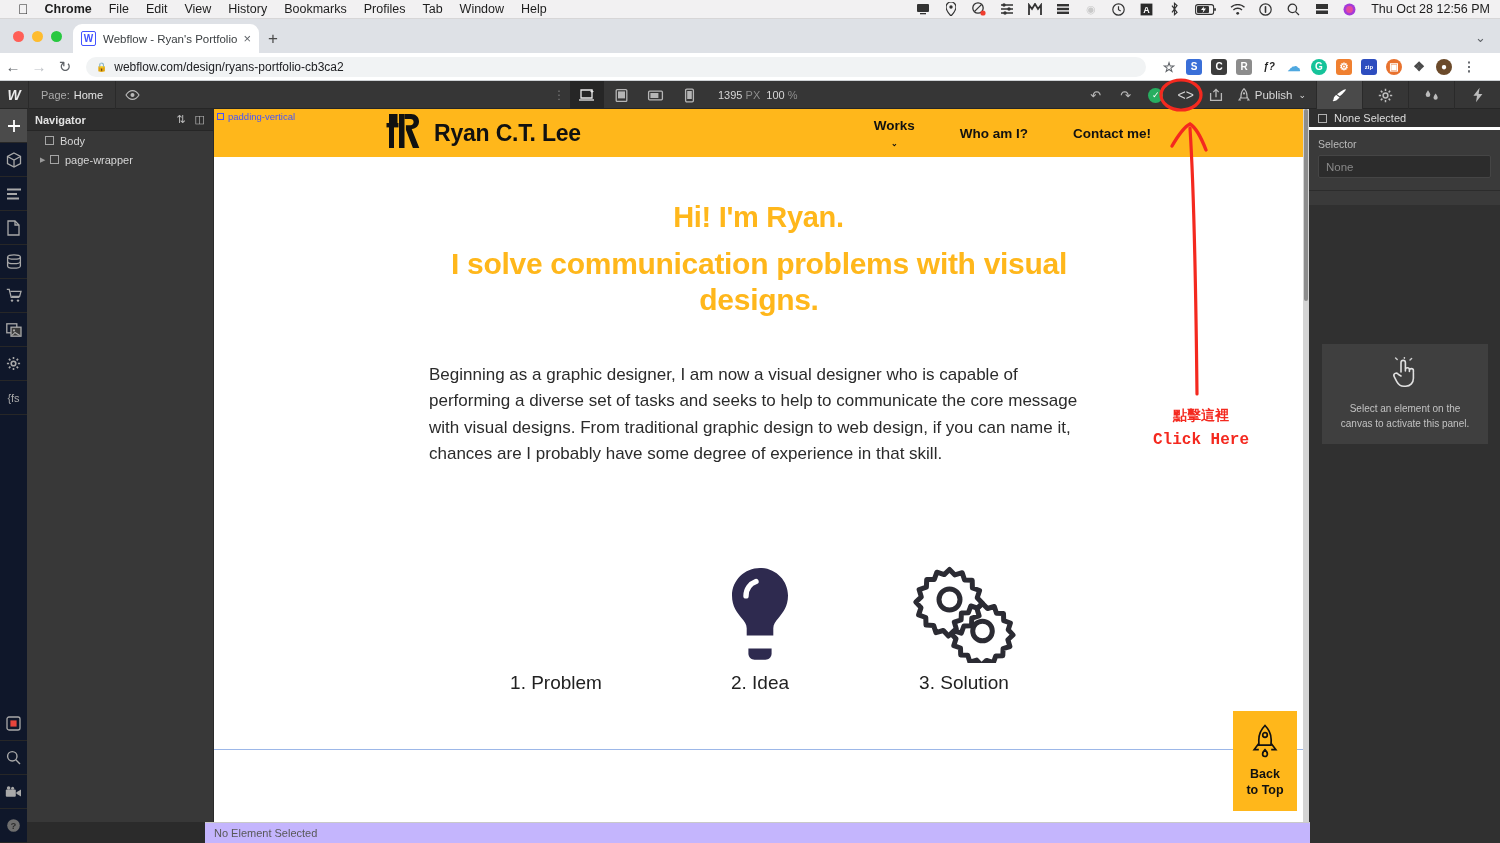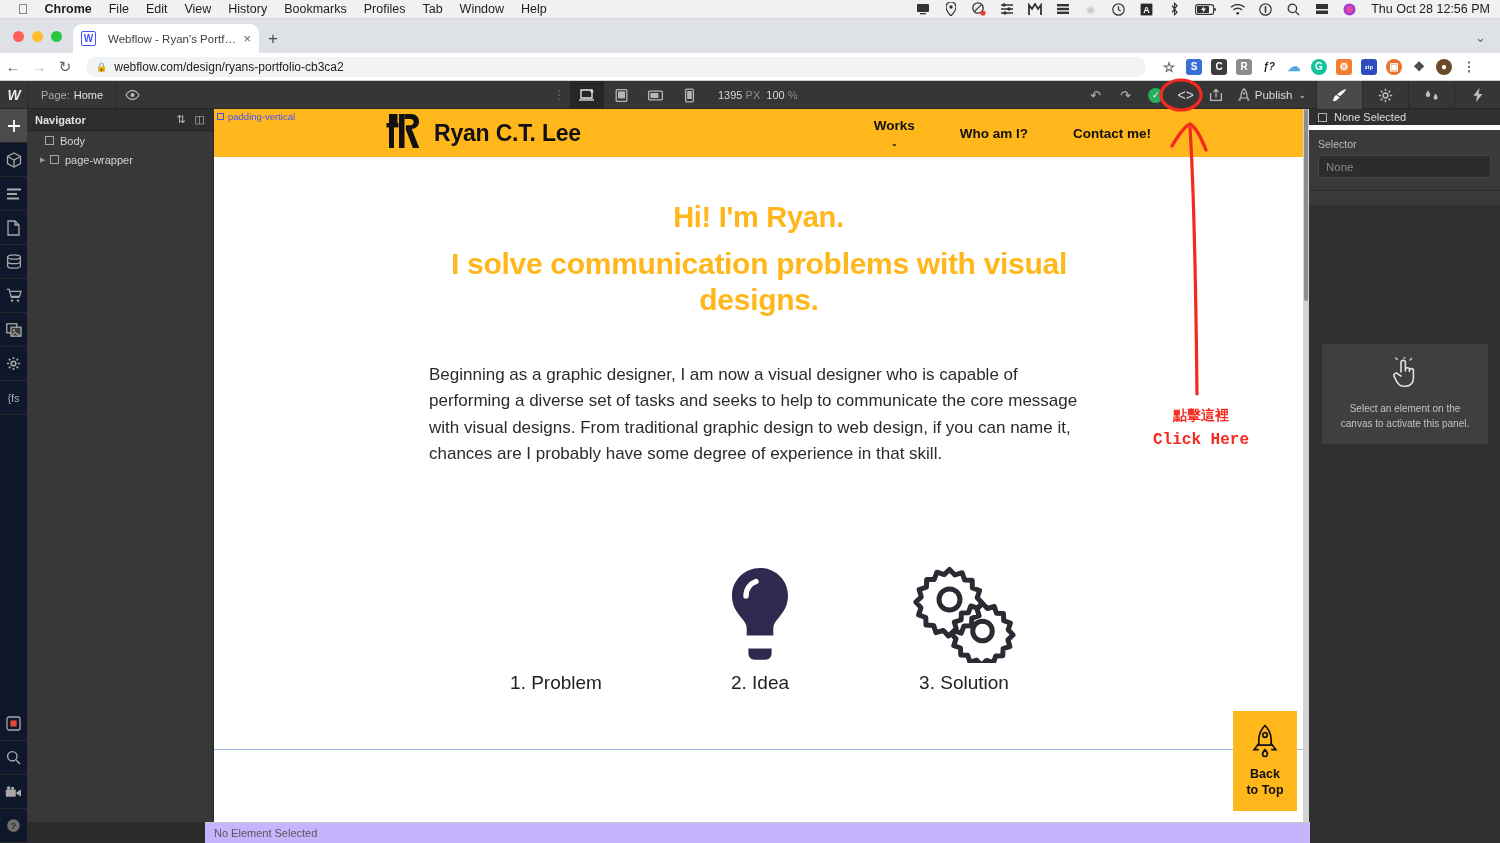--- a/index.html
+++ b/index.html
@@ -42,22 +42,22 @@
     position: absolute; left: 73px; top: 5px; width: 186px; height: 29px;
     background: #fff; border-radius: 9px 9px 0 0;
     display: flex; align-items: center; padding: 0 8px;
   }
   .tab .favicon {
     width: 15px; height: 15px; border: 1.6px solid #4353ff; border-radius: 2px;
     color: #4353ff; font-size: 10px; font-weight: bold;
     display: flex; align-items: center; justify-content: center; flex: 0 0 auto;
   }
   .tab .ttl {
-    font-size: 11.5px; color: #3c4043; margin-left: 12px;
-    white-space: nowrap; overflow: hidden; text-overflow: ellipsis; flex: 1 1 auto;
+    font-size: 11.5px; color: #3c4043; margin-left: 5px;
+    white-space: nowrap; overflow: hidden; text-overflow: ellipsis; flex: 1 1 auto; text-align: center;
   }
   .tab .x { font-size: 13px; color: #5f6368; margin-left: 4px; }
   .newtab {
     position: absolute; left: 268px; top: 11px;
     font-size: 17px; color: #4a4a4a; line-height: 1;
   }
   .winmax { position: absolute; right: 14px; top: 11px; color: #5f6368; font-size: 13px; }
 
   .chrome-toolbar {
     position: absolute; top: 53px; left: 0; width: 1500px; height: 28px;
@@ -235,21 +235,21 @@
   }
   .annot-text .cn { font-size: 14px; line-height: 1.55; }
   .annot-text .en { font-size: 16px; line-height: 1.6; }
 
   
   .rightpanel {
     position: absolute; right: 0; top: 109px; width: 191px; height: 734px; background: #3a3a3a;
   }
   .rp-head {
     height: 21px; display: flex; align-items: center; padding: 0 9px;
-    background: #2f2f2f; border-bottom: 5px solid #ffffff;
+    background: #2f2f2f; border-bottom: 3px solid #ffffff;
   }
   .rp-head .sq { width: 9px; height: 9px; border: 1px solid #b0b0b0; margin-right: 7px; }
   .rp-head .t { font-size: 11px; color: #dcdcdc; }
   .rp-sec { padding: 8px 9px 12px; border-bottom: 1px solid #2c2c2c; background: #3a3a3a; }
   .rp-sec .lab { font-size: 10.5px; color: #b9b9b9; margin-bottom: 5px; }
   .rp-input {
     height: 23px; background: #2c2c2c; border: 1px solid #454545; border-radius: 2px;
     display: flex; align-items: center; padding: 0 7px; font-size: 11.5px; color: #888;
   }
   .rp-empty {

